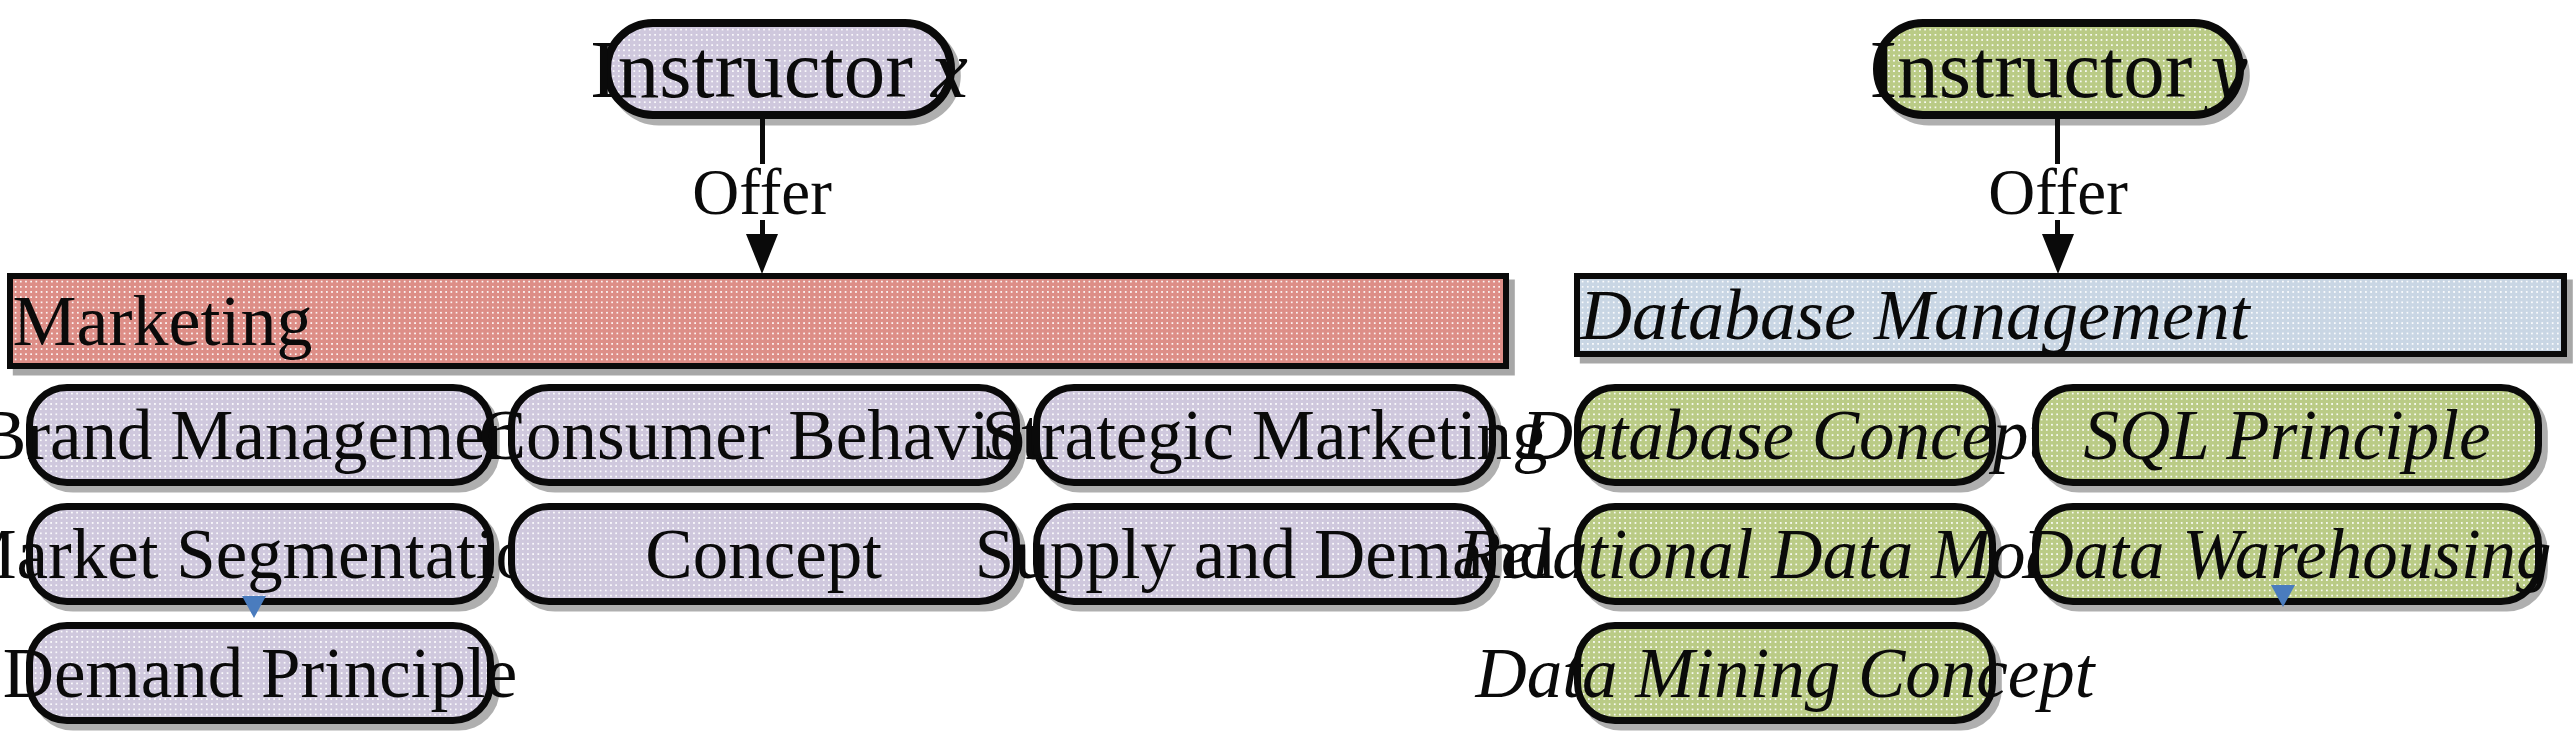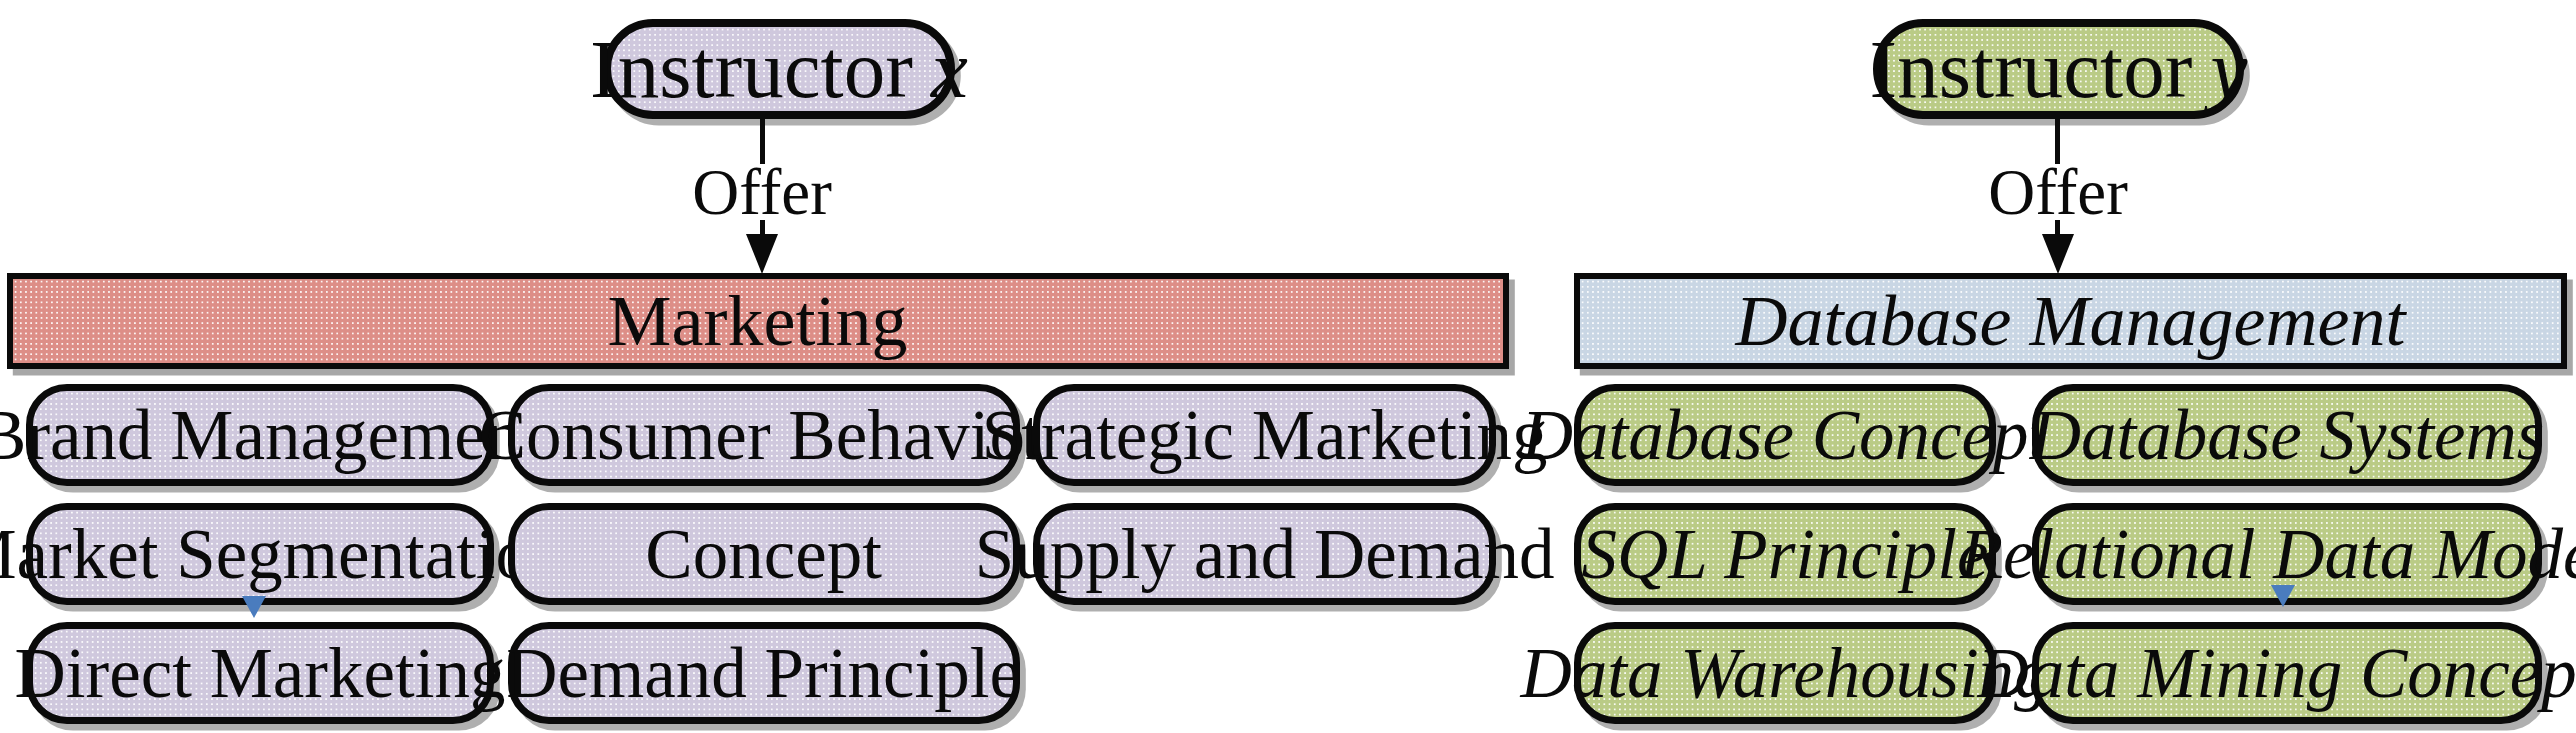--- a/index.html
+++ b/index.html
@@ -21,21 +21,21 @@
 
   .pill{
     position:absolute; display:flex; align-items:center; justify-content:center;
     border:7px solid var(--outline); border-radius:41px;
     box-shadow:5.8px 6.5px 0 rgba(45,45,45,.38);
   }
   .instructor{border-width:8.4px; border-radius:54px; font-size:83px;}
   .instructor .var{font-style:italic; margin-left:.22em;}
 
   .bar{
-    position:absolute; display:flex; align-items:center; justify-content:center;
+    position:absolute; display:flex; align-items:center; justify-content:flex-start;
     border:6.5px solid var(--outline); box-shadow:5.8px 6.5px 0 rgba(45,45,45,.42);
     font-size:72px;
   }
 
   .connector-line{position:absolute; width:4.5px; background:var(--outline);}
   .offer-label{
     position:absolute; transform:translateX(-50%);
     font-size:65px; line-height:59px; white-space:nowrap;
   }
   .arrowhead{
@@ -89,51 +89,45 @@
         <div class="pill topic tex tex-lav">
           <span>Market Segmentation</span>
         </div>
         <div class="pill topic tex tex-lav">
           <span>Concept</span>
         </div>
         <div class="pill topic tex tex-lav">
           <span>Supply and Demand</span>
         </div>
         <div class="pill topic tex tex-lav">
-          <span>Direct Marketing</span>
-        </div>
-        <div class="pill topic tex tex-lav">
           <span>Demand Principle</span>
         </div>
       </div>
 
     <div class="marker" style="left:254px; top:596px;"></div>
   </section>
 
   <section>
     <div class="pill instructor tex tex-grn" style="left:1873px; top:19.4px; width:371px; height:100px;">
       <span>Instructor</span>
         <span class="var">y</span>
     </div>
 
     <div class="connector-line" style="left:2055px; top:119px; height:45px;"></div>
     <div class="offer-label" style="left:2058px; top:163px;">Offer</div>
     <div class="connector-line" style="left:2055px; top:220px; height:18px;"></div>
     <div class="arrowhead" style="left:2058px; top:234px;"></div>
 
-    <div class="bar tex tex-blu it" style="left:1574px; top:273px; width:993px; height:96px;">
+    <div class="bar tex tex-blu it" style="left:1574px; top:273px; width:993px; height:84px;">
       <span>Database Management</span>
     </div>
 
     <div class="grid grid-right it">
         <div class="pill topic tex tex-grn">
           <span>Database Concept</span>
-        </div>
-        <div class="pill topic tex tex-grn">
-          <span>Database Systems</span>
         </div>
         <div class="pill topic tex tex-grn">
           <span>SQL Principle</span>
         </div>
         <div class="pill topic tex tex-grn">
           <span>Relational Data Model</span>
         </div>
         <div class="pill topic tex tex-grn">
           <span>Data Warehousing</span>
         </div>

